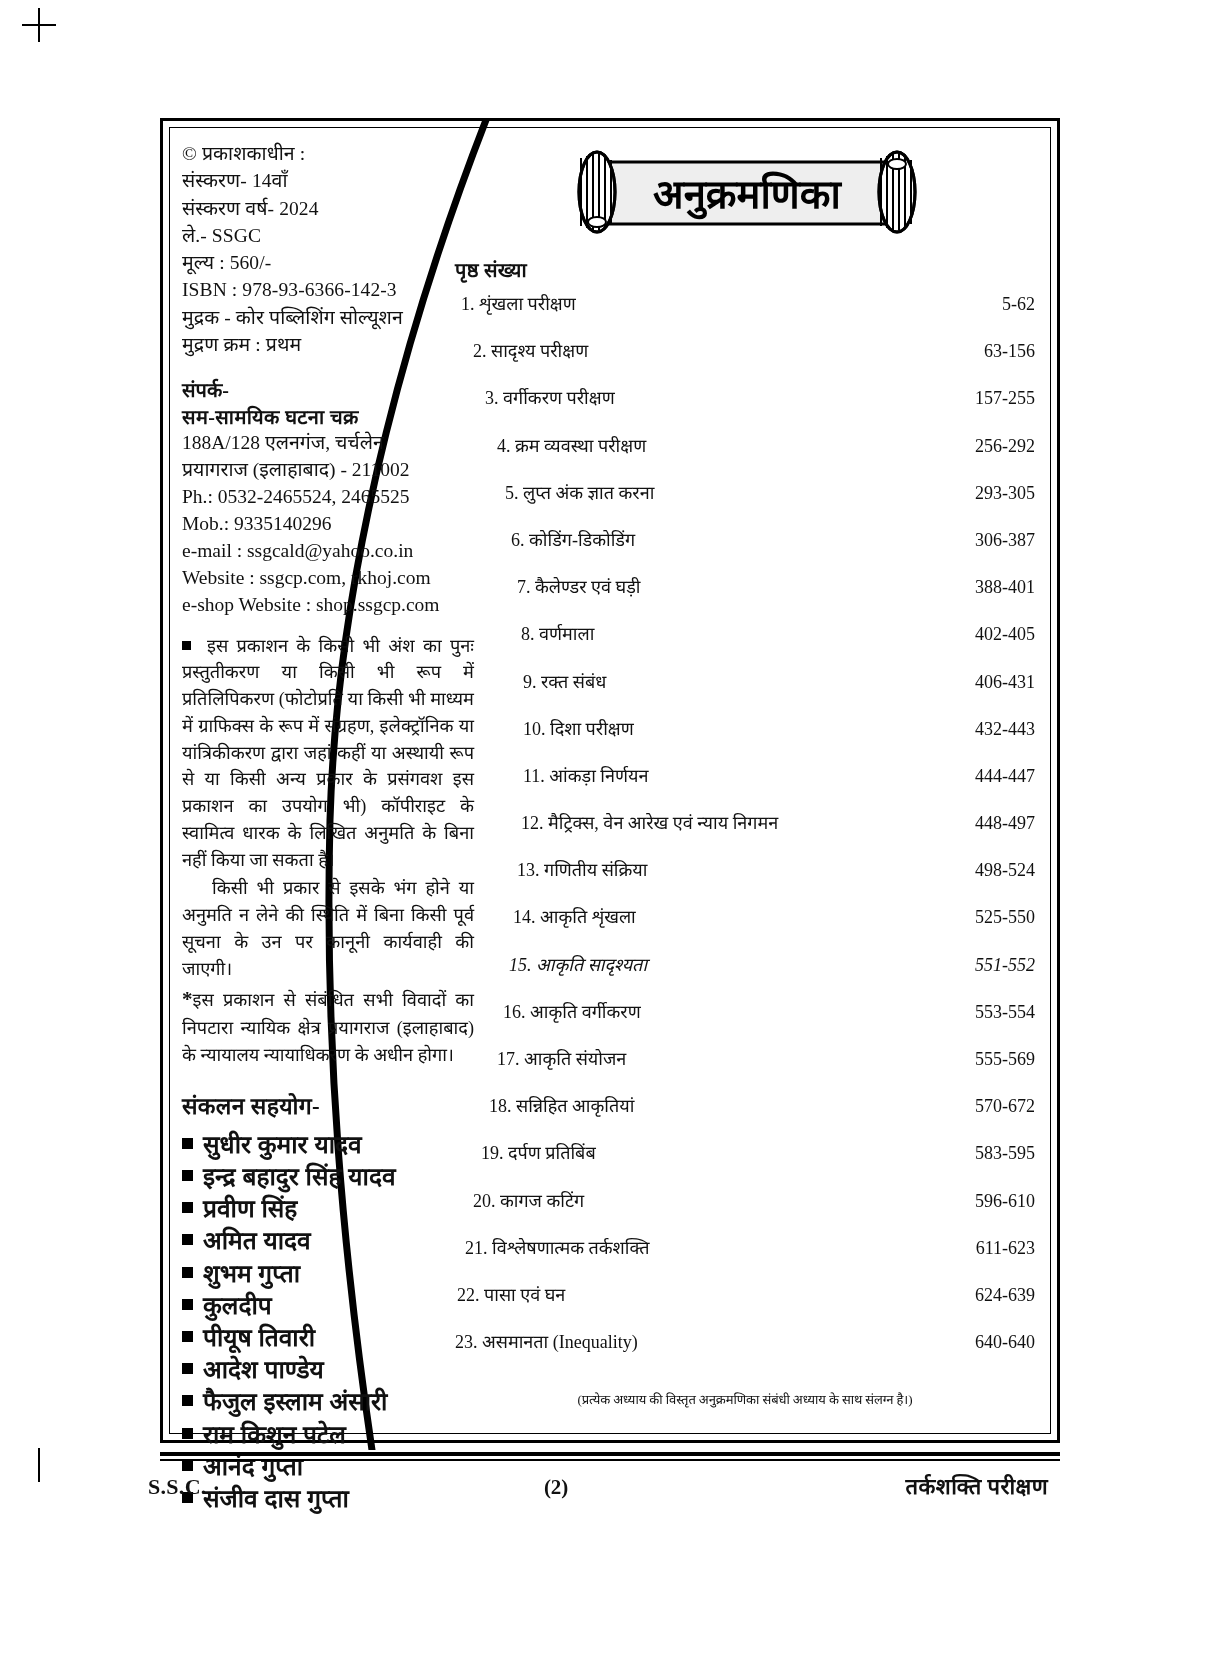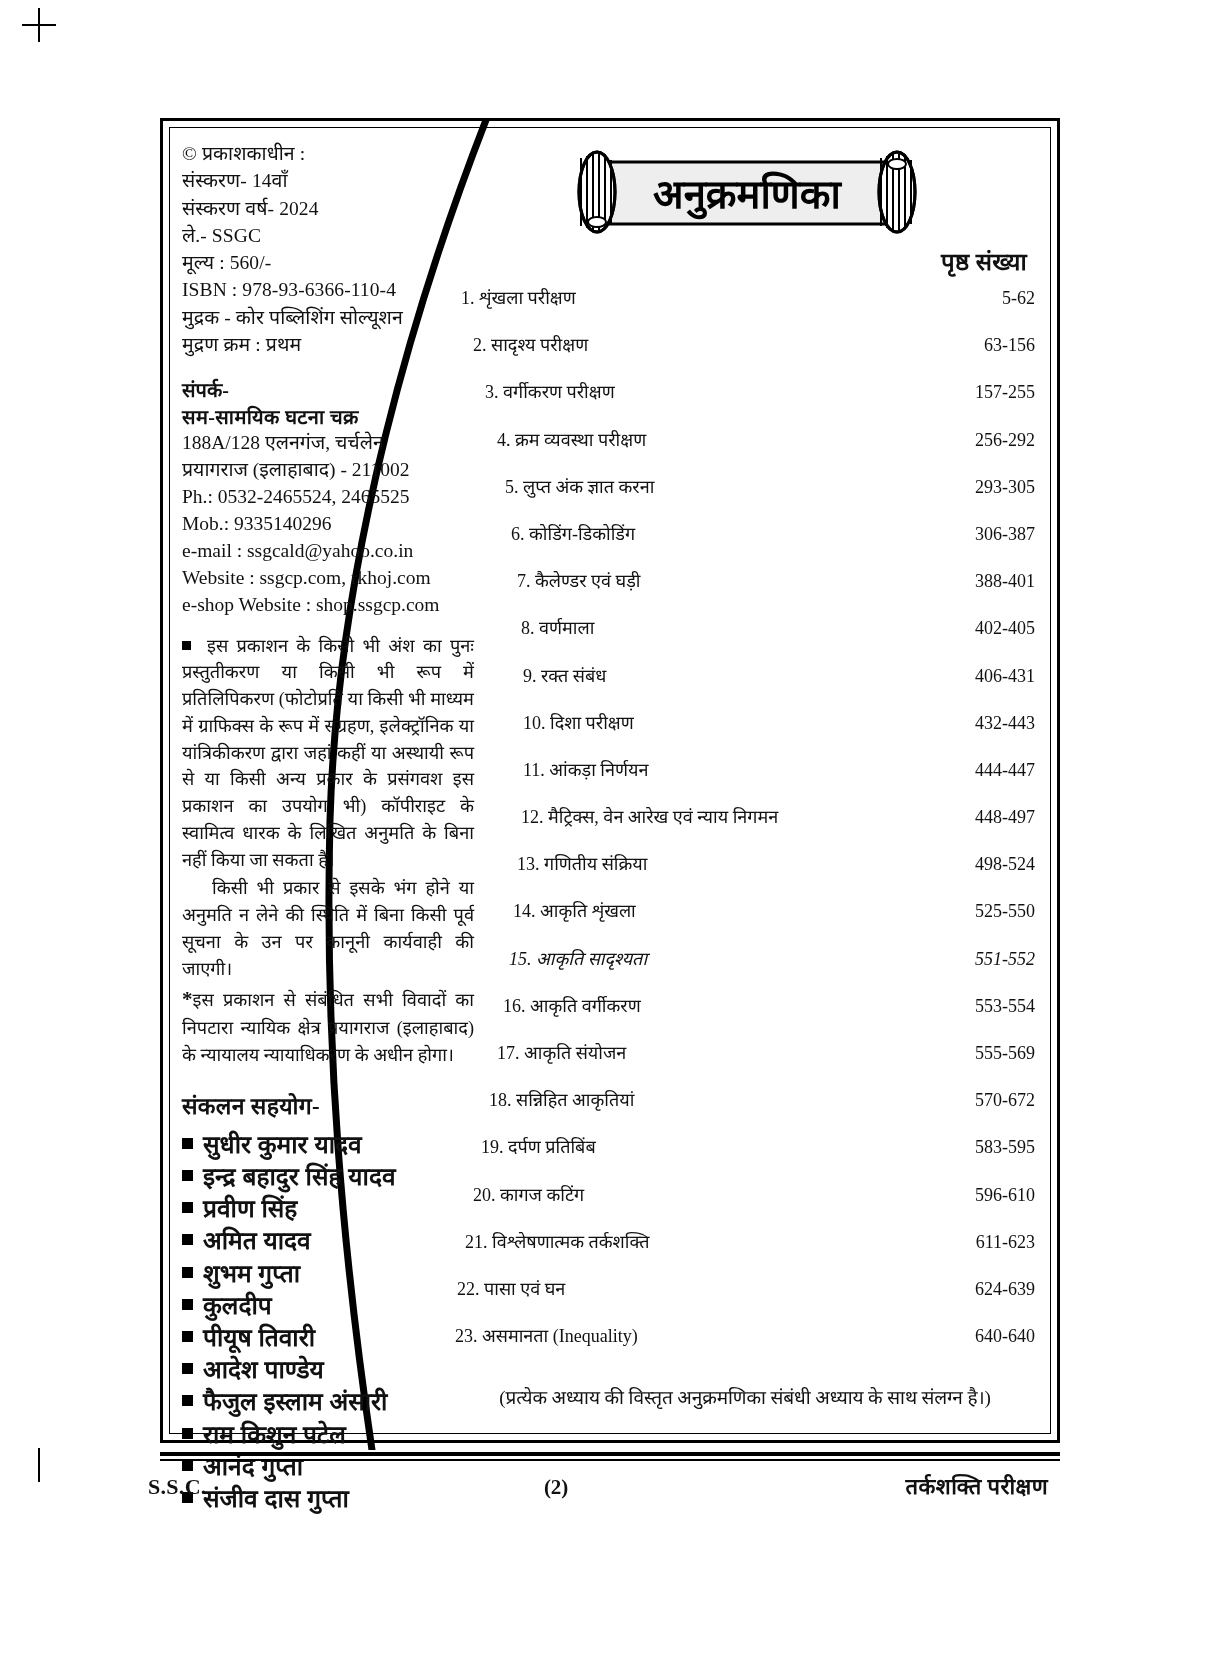--- a/index.html
+++ b/index.html
@@ -167,23 +167,24 @@
   
   .banner {
     position: relative;
     height: 104px;
     margin-left: 112px;
     width: 360px;
   }
   .banner svg { display: block; }
 
   .page-no-head {
-    text-align: right;
-    font-size: 24px;
-    font-weight: bold;
+    text-align: left;
+    font-size: 20px;
+    font-weight: bold;
+    margin-top: 12px;
     padding-right: 8px;
     letter-spacing: .3px;
   }
 
   .toc {
     margin-top: 12px;
   }
   .toc-row {
     display: flex;
     align-items: baseline;
@@ -198,21 +199,21 @@
   .toc-row .pages {
     flex: none;
     width: 118px;
     text-align: right;
     white-space: nowrap;
     font-family: "Liberation Serif", serif;
   }
 
   .toc-note {
     margin-top: 10px;
-    font-size: 19px;
+    font-size: 13px;
     text-align: center;
     white-space: nowrap;
     letter-spacing: -.1px;
   }
 
   
   .footer-rules {
     position: absolute;
     left: 160px;
     top: 1452px;
@@ -265,21 +266,21 @@
   </svg>
 
   <div class="left-col">
 
     <div class="imprint">
       <div>© प्रकाशकाधीन :</div>
       <div>संस्करण- 14वाँ</div>
       <div>संस्करण वर्ष- 2024</div>
       <div>ले.- SSGC</div>
       <div>मूल्य : 560/-</div>
-      <div>ISBN : 978-93-6366-110-4</div>
+      <div>ISBN : 978-93-6366-142-3</div>
       <div>मुद्रक - कोर पब्लिशिंग सोल्यूशन</div>
       <div>मुद्रण क्रम : प्रथम</div>
     </div>
 
     <div class="contact-head">संपर्क-</div>
     <div class="contact-org">सम-सामयिक घटना चक्र</div>
     <div class="contact-lines">
       <div>188A/128 एलनगंज, चर्चलेन</div>
       <div>प्रयागराज (इलाहाबाद) - 211002</div>
       <div>Ph.: 0532-2465524, 2465525</div>

